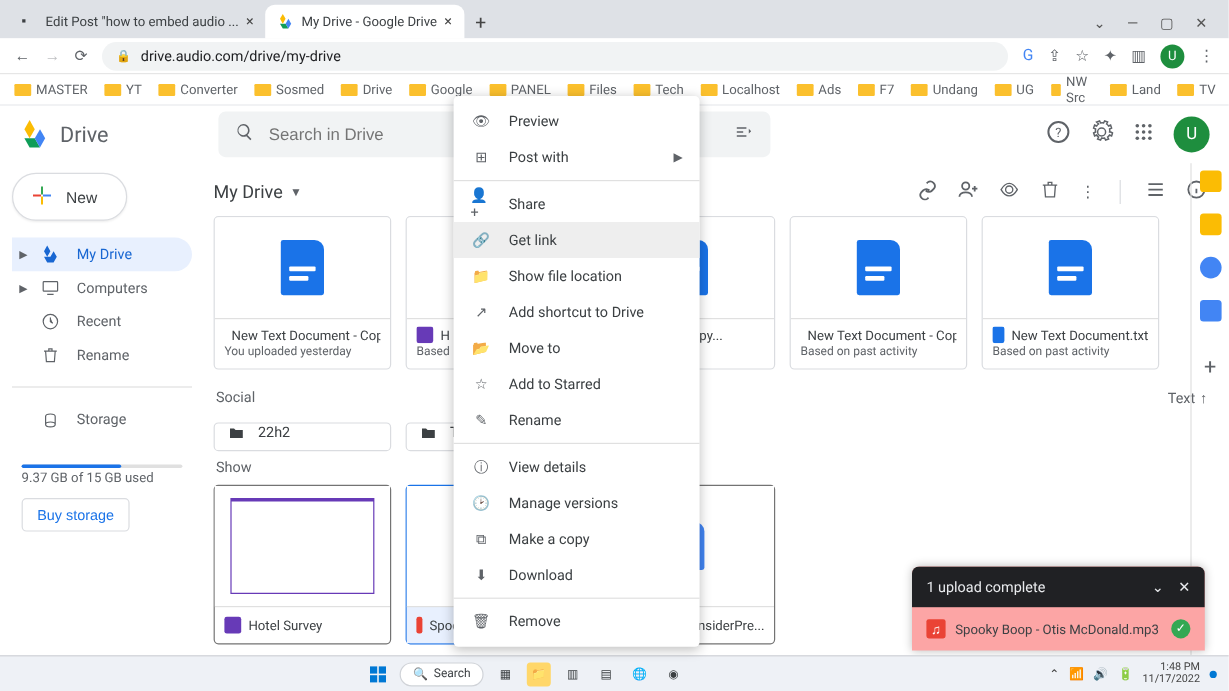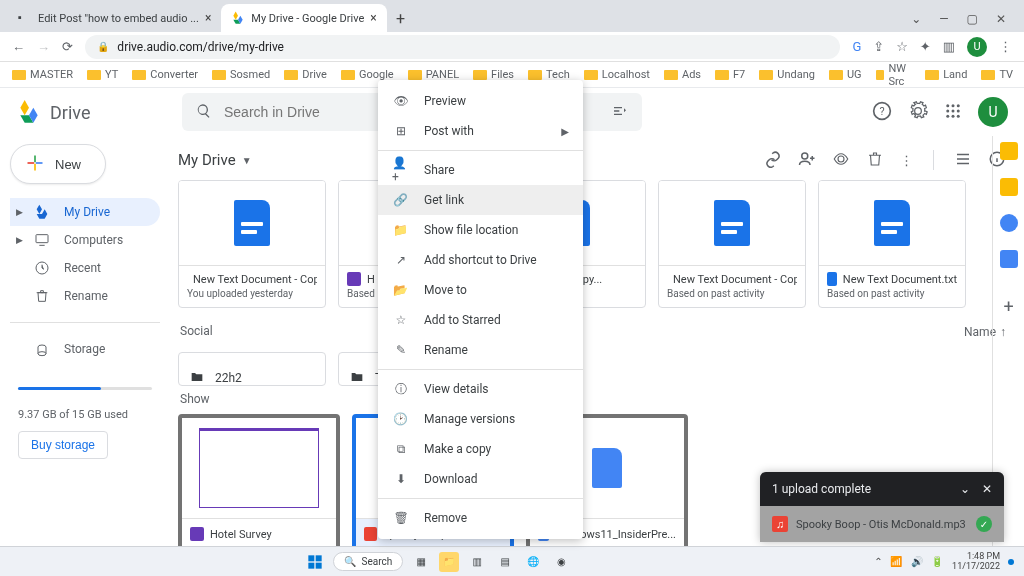--- a/index.html
+++ b/index.html
@@ -41,21 +41,21 @@
 
 .sidebar { width: 170px; padding: 8px 10px; display: flex; flex-direction: column; gap: 2px; }
 .new-btn { width: 96px; height: 40px; border: 1px solid #dadce0; border-radius: 20px; display: flex; align-items: center; gap: 10px; padding: 0 14px; font-size: 13px; color: #3c4043; background: #fff; box-shadow: 0 1px 2px rgba(0,0,0,0.08); margin-bottom: 12px; cursor:pointer; }
 .nav-item { height: 28px; border-radius: 0 14px 14px 0; display: flex; align-items: center; gap: 14px; padding: 0 10px 0 24px; font-size: 12px; color: #5f6368; position: relative; cursor:pointer; }
 .nav-item .exp { position: absolute; left: 6px; font-size: 9px; color: #5f6368; }
 .nav-item.active { background: #e8f0fe; color: #1967d2; }
 .nav-item.active svg { fill: #1967d2; }
 .storage { margin-top: 16px; padding: 0 8px; }
 .storage-bar { height: 3px; background: #e0e0e0; border-radius: 2px; margin-top: 6px; }
 .storage-bar .fill { height: 100%; width: 62%; background: #1a73e8; border-radius: 2px; }
-.storage-text { font-size: 11px; color: #5f6368; margin-top: 18px; }
+.storage-text { font-size: 11px; color: #5f6368; margin-top: 2px; }
 .buy-btn { margin-top: 10px; border: 1px solid #dadce0; color: #1a73e8; font-size: 12px; padding: 6px 12px; border-radius: 4px; background: #fff; cursor:pointer;}
 .divider { height: 1px; background: #e0e0e0; margin: 10px 0; }
 
 
 .content { flex: 1; padding: 4px 18px 0 8px; overflow: hidden; }
 .content-toolbar { display: flex; align-items: center; height: 40px; }
 .breadcrumb { font-size: 15px; color: #3c4043; display: flex; align-items: center; gap: 6px; }
 .breadcrumb .caret { font-size: 10px; color: #5f6368; }
 .tb-right { margin-left: auto; display: flex; gap: 16px; color: #5f6368; align-items: center; }
 .tb-right .sep { width: 1px; height: 20px; background: #dadce0; margin: 0 4px; }
@@ -66,42 +66,42 @@
 .card .thumb { height: 84px; background: #fff; display: flex; align-items: center; justify-content: center; }
 .card .meta { padding: 6px 8px 8px; border-top: 1px solid #e0e0e0; }
 .card .title { font-size: 11px; color: #3c4043; white-space: nowrap; overflow: hidden; text-overflow: ellipsis; display: flex; align-items: center; gap: 6px; }
 .card .sub { font-size: 10px; color: #5f6368; margin-top: 2px; }
 .doc-icon { width: 36px; height: 46px; background: #1a73e8; border-radius: 2px 8px 2px 2px; position: relative; }
 .doc-icon::before, .doc-icon::after { content:''; position:absolute; left: 7px; height: 4px; background: #fff; border-radius:1px;}
 .doc-icon::before { top: 22px; width: 22px; }
 .doc-icon::after { top: 30px; width: 16px; }
 
 .folders-row { display: flex; gap: 12px; margin-top: 6px; }
-.folder-chip { width: 148px; height: 34px; border: 1px solid #dadce0; border-radius: 4px; display: flex; align-items: flex-end; gap: 10px; padding: 0 10px; font-size: 12px; cursor:pointer;}
+.folder-chip { width: 148px; height: 24px; border: 1px solid #dadce0; border-radius: 4px; display: flex; align-items: flex-start; gap: 10px; padding: 0 10px; font-size: 12px; cursor:pointer;}
 .sort-row { display: flex; margin-top: 10px; }
 .sort-row .spacer { flex:1; }
 .sort-btn { display: flex; align-items: center; gap: 4px; font-size: 12px; color: #5f6368; cursor:pointer;}
 
 .files-row { display: flex; gap: 12px; margin-top: 8px; }
-.file-card { width: 162px; border: 4px solid #737373; border-radius: 4px; }
+.file-card { width: 148px; border: 1px solid #737373; border-radius: 4px; }
 .file-card .thumb { height: 100px; background: #fff; display:flex; align-items:center; justify-content:center; }
 .file-card .title { padding: 8px; font-size: 11px; display:flex; gap:6px; align-items:center; white-space:nowrap; overflow:hidden; text-overflow:ellipsis; border-top:1px solid #e0e0e0;}
 .file-card.selected { background:#e8f0fe; border-color:#1a73e8;}
 .file-card.selected .title { background:#e8f0fe; }
 
 
 .ctx { position: absolute; left: 378px; top: 80px; width: 205px; background: #fff; border-radius: 4px; box-shadow: 0 2px 10px rgba(0,0,0,0.25); padding: 6px 0; z-index: 50; }
 .ctx-item { height: 30px; display: flex; align-items: center; gap: 14px; padding: 0 14px; font-size: 12px; color: #3c4043; cursor:pointer;}
 .ctx-item:hover, .ctx-item.hover { background: #eee; }
 .ctx-item .chev { margin-left: auto; font-size: 10px; color: #5f6368; }
 .ctx-sep { height: 1px; background: #e0e0e0; margin: 4px 0; }
 .ctx-icon { width: 18px; display:flex; justify-content:center; color:#5f6368; }
 
 
-.toast { position: absolute; right: 20px; bottom: 34px; width: 244px; background: #a3a3a3; border-radius: 6px 6px 0 0; box-shadow: 0 0 8px rgba(0,0,0,0.25); overflow:hidden; }
+.toast { position: absolute; right: 20px; bottom: 34px; width: 244px; background: #fca5a5; border-radius: 6px 6px 0 0; box-shadow: 0 0 8px rgba(0,0,0,0.25); overflow:hidden; }
 .toast-hdr { background: #202124; color: #e8eaed; font-size: 12px; padding: 10px 12px; display:flex; align-items:center;}
 .toast-hdr .spacer{flex:1;}
 .toast-body { padding: 10px 12px; display:flex; align-items:center; gap:8px; font-size: 11px; }
 .check { width:16px; height:16px; border-radius:50%; background:#34a853; color:#fff; display:flex; align-items:center; justify-content:center; font-size:10px; margin-left:auto;}
 
 
 .sidestrip { position:absolute; right:0; top:136px; width:32px; display:flex; flex-direction:column; align-items:center; gap:18px; padding-top:6px; border-left:1px solid #e0e0e0; height: calc(100% - 136px - 30px);}
 .sidestrip .dot { width:18px; height:18px; border-radius:3px; }
 
 
@@ -430,21 +430,21 @@
             </div>
             <div class="sub">Based on past activity</div>
           </div>
         </div>
       </div>
 
     <div class="sort-row">
       <div class="section-label">Social</div>
       <div class="spacer"></div>
       <div class="sort-btn">
-          <span>Name</span> 
+          <span>Text</span> 
           <span>↑</span>
         </div>
     </div>
     <div class="folders-row" id="foldrow">
         <div class="folder-chip">
           <svg width="16" height="16" viewBox="0 0 24 24" fill="#5f6368">
             <path d="M4 6h5l2 2h9v10H4z"></path>
           </svg>
           <span>22h2</span>
         </div>

